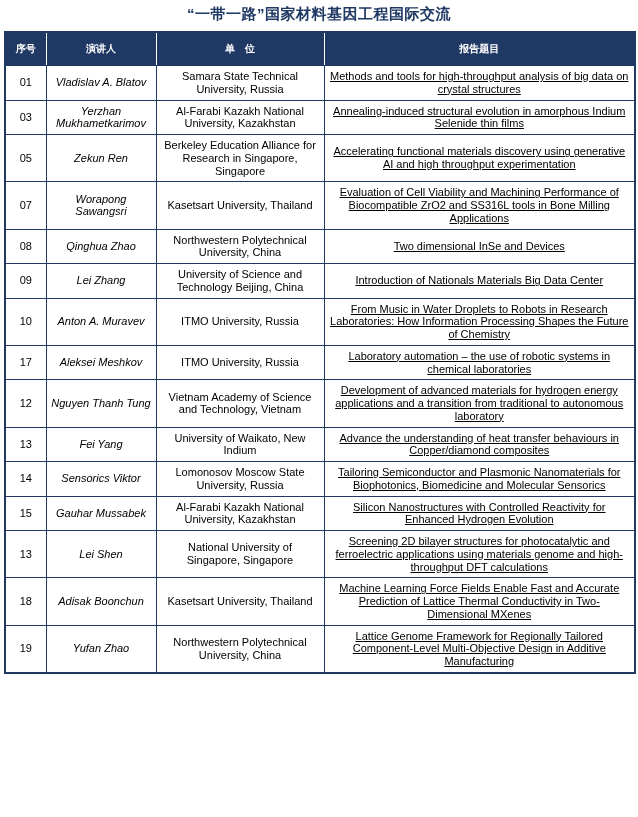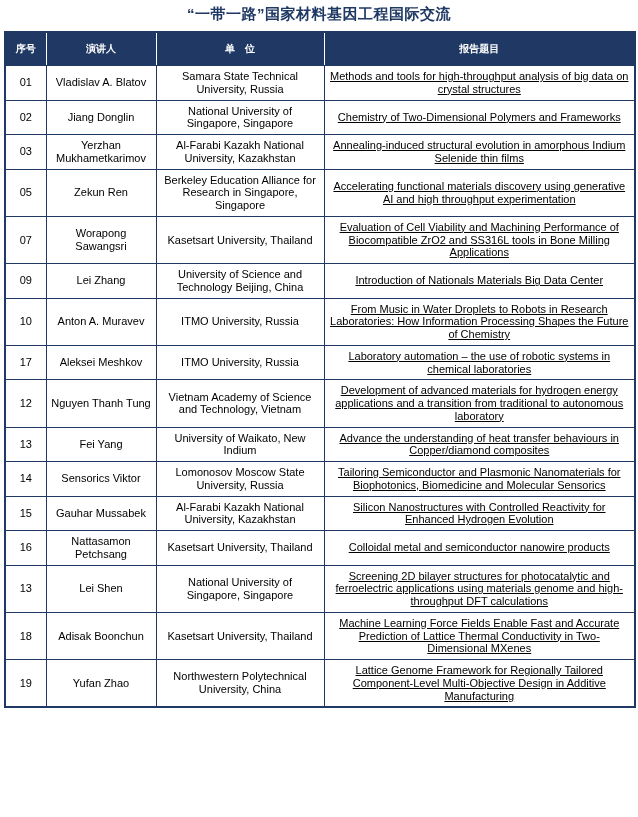--- a/index.html
+++ b/index.html
@@ -49,21 +49,21 @@
     border: 1px solid var(--border-color);
     color: var(--body-text);
     font-size: 11px;
     line-height: 1.16;
     text-align: center;
     vertical-align: middle;
     padding: 4px 4px;
     overflow-wrap: break-word;
   }
   td.c-no      { padding: 4px 2px; }
-  td.c-speaker { padding: 4px 10px; }
+  td.c-speaker { padding: 4px 10px; font-style: italic; }
   td.c-affil   { padding: 4px 9px; }
   td.c-title   { padding: 4px 6px; text-decoration: underline; }
 </style>
 </head>
 <body>
 
 <div class="page">
   <h1 class="doc-title">“一带一路”国家材料基因工程国际交流</h1>
 
   <table class="schedule">
@@ -82,26 +82,20 @@
       </tr>
     </thead>
     <tbody id="rows">
   <tr>
     <td class="c-no">01</td>
     <td class="c-speaker">Vladislav A. Blatov</td>
     <td class="c-affil">Samara State Technical University, Russia</td>
     <td class="c-title">Methods and tools for high-throughput analysis of big data on crystal structures</td>
   </tr>
 
-  <tr>
-    <td class="c-no">02</td>
-    <td class="c-speaker">Jiang Donglin</td>
-    <td class="c-affil">National University of Singapore, Singapore</td>
-    <td class="c-title">Chemistry of Two-Dimensional Polymers and Frameworks</td>
-  </tr>
 
   <tr>
     <td class="c-no">03</td>
     <td class="c-speaker">Yerzhan Mukhametkarimov</td>
     <td class="c-affil">Al-Farabi Kazakh National University, Kazakhstan</td>
     <td class="c-title">Annealing-induced structural evolution in amorphous Indium Selenide thin films</td>
   </tr>
 
 
   <tr>
@@ -112,20 +106,26 @@
   </tr>
 
 
   <tr>
     <td class="c-no">07</td>
     <td class="c-speaker">Worapong Sawangsri</td>
     <td class="c-affil">Kasetsart University, Thailand</td>
     <td class="c-title">Evaluation of Cell Viability and Machining Performance of Biocompatible ZrO2 and SS316L tools in Bone Milling Applications</td>
   </tr>
 
+  <tr>
+    <td class="c-no">08</td>
+    <td class="c-speaker">Qinghua Zhao</td>
+    <td class="c-affil">Northwestern Polytechnical University, China</td>
+    <td class="c-title">Two dimensional InSe and Devices</td>
+  </tr>
 
   <tr>
     <td class="c-no">09</td>
     <td class="c-speaker">Lei Zhang</td>
     <td class="c-affil">University of Science and Technology Beijing, China</td>
     <td class="c-title">Introduction of Nationals Materials Big Data Center</td>
   </tr>
 
   <tr>
     <td class="c-no">10</td>
@@ -162,26 +162,20 @@
     <td class="c-title">Tailoring Semiconductor and Plasmonic Nanomaterials for Biophotonics, Biomedicine and Molecular Sensorics</td>
   </tr>
 
   <tr>
     <td class="c-no">15</td>
     <td class="c-speaker">Gauhar Mussabek</td>
     <td class="c-affil">Al-Farabi Kazakh National University, Kazakhstan</td>
     <td class="c-title">Silicon Nanostructures with Controlled Reactivity for Enhanced Hydrogen Evolution</td>
   </tr>
 
-  <tr>
-    <td class="c-no">16</td>
-    <td class="c-speaker">Nattasamon Petchsang</td>
-    <td class="c-affil">Kasetsart University, Thailand</td>
-    <td class="c-title">Colloidal metal and semiconductor nanowire products</td>
-  </tr>
 
   <tr>
     <td class="c-no">13</td>
     <td class="c-speaker">Lei Shen</td>
     <td class="c-affil">National University of Singapore, Singapore</td>
     <td class="c-title">Screening 2D bilayer structures for photocatalytic and ferroelectric applications using materials genome and high-throughput DFT calculations</td>
   </tr>
 
   <tr>
     <td class="c-no">18</td>

